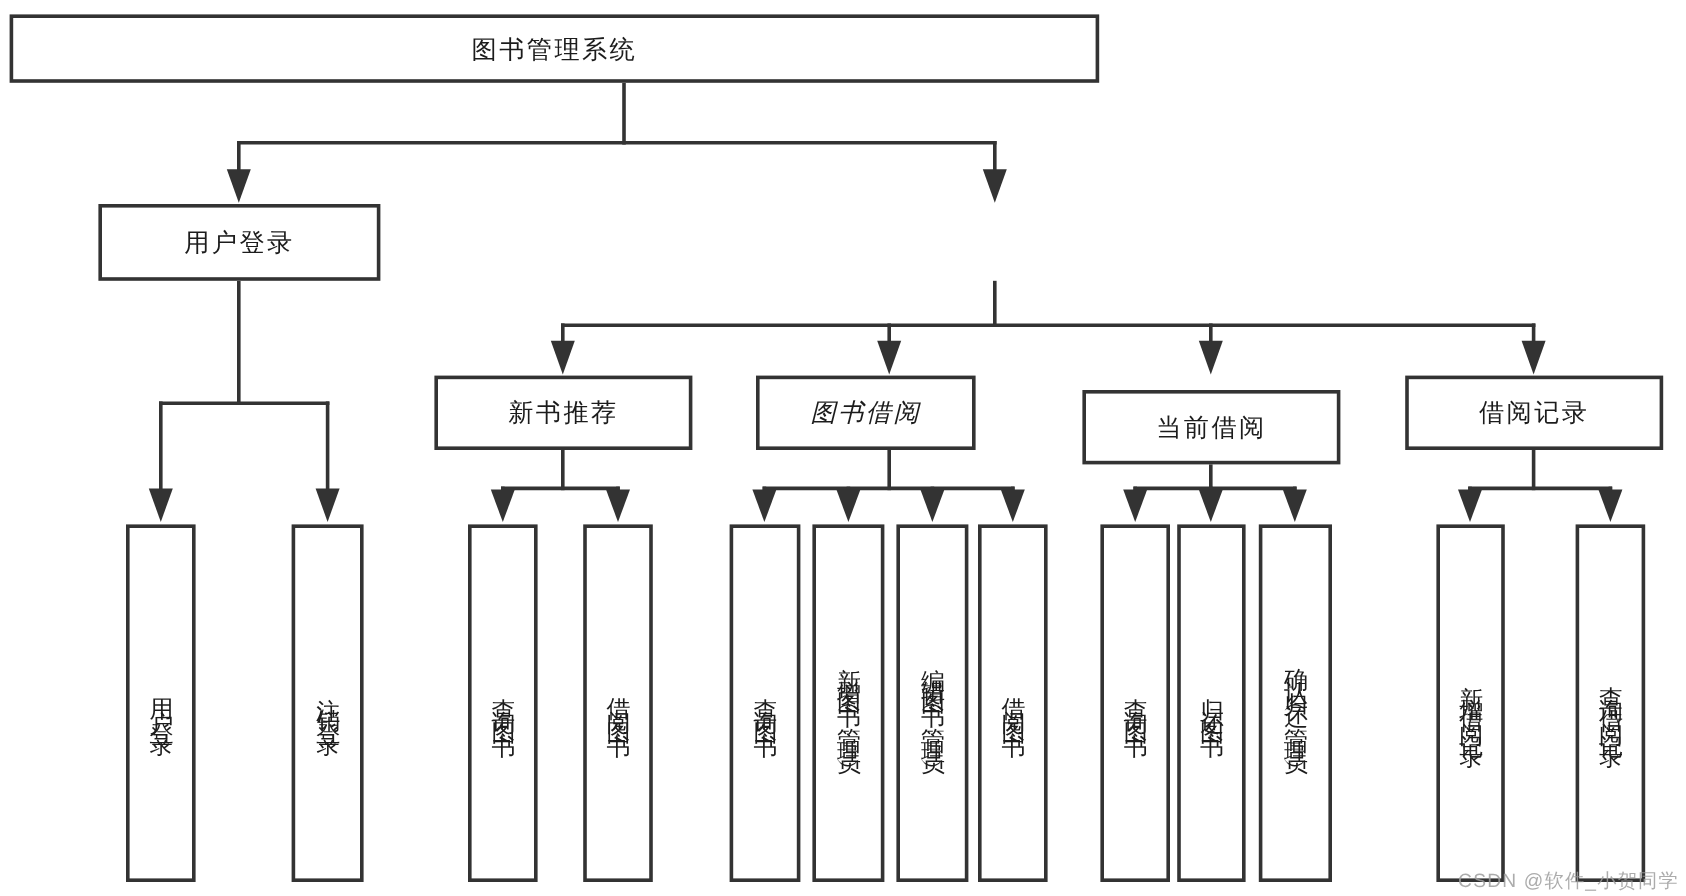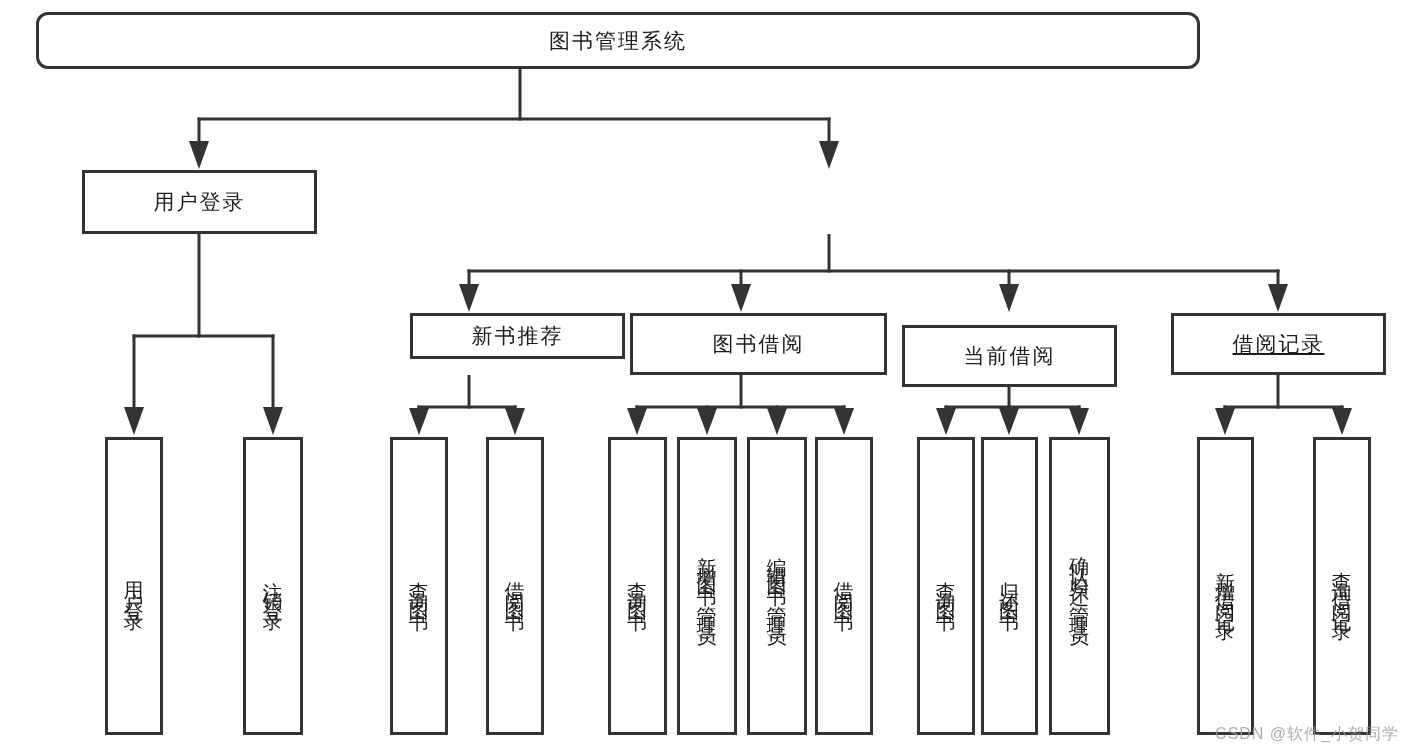--- a/index.html
+++ b/index.html
@@ -124,38 +124,38 @@
     <g>
       <line x1="1278" y1="375" x2="1278" y2="408.5"></line>
       <line x1="1223.5" y1="407" x2="1343.5" y2="407"></line>
       <line x1="1225" y1="405.5" x2="1225" y2="414"></line>
       <polygon points="1215,408 1235,408 1225,435"></polygon>
       <line x1="1342" y1="405.5" x2="1342" y2="414"></line>
       <polygon points="1332,408 1352,408 1342,435"></polygon>
     </g>
   </svg>
 
-  <div class="node hbox" style="left:36px; top:12px; width:1164px; height:57px;border-radius:12px;">
+  <div class="node hbox" style="left:8px; top:12px; width:908px; height:57px;">
     <span>图书管理系统</span>
   </div>
 
   <div class="node hbox" style="left:82px; top:170px; width:235px; height:64px;">
     <span>用户登录</span>
   </div>
 
-  <div class="node hbox" style="left:362px; top:313px; width:215px; height:46px;margin-left:48px;">
+  <div class="node hbox" style="left:362px; top:313px; width:215px; height:62px;">
     <span>新书推荐</span>
   </div>
-  <div class="node hbox" style="left:630px; top:313px; width:257px; height:62px;">
+  <div class="node hbox" style="left:630px; top:313px; width:183px; height:62px;font-style:italic;">
     <span>图书借阅</span>
   </div>
   <div class="node hbox" style="left:902px; top:325px; width:215px; height:62px;text-align:center;">
     <span>当前借阅</span>
   </div>
-  <div class="node hbox" style="left:1171px; top:313px; width:215px; height:62px;text-decoration:underline;">
+  <div class="node hbox" style="left:1171px; top:313px; width:215px; height:62px;">
     <span>借阅记录</span>
   </div>
 
   <div class="node vbox" style="left:105px; top:437px; width:58px; height:298px;">
     <span class="vtext">用户登录</span>
   </div>
   <div class="node vbox" style="left:243px; top:437px; width:60px; height:298px;">
     <span class="vtext">注销登录</span>
   </div>
 

